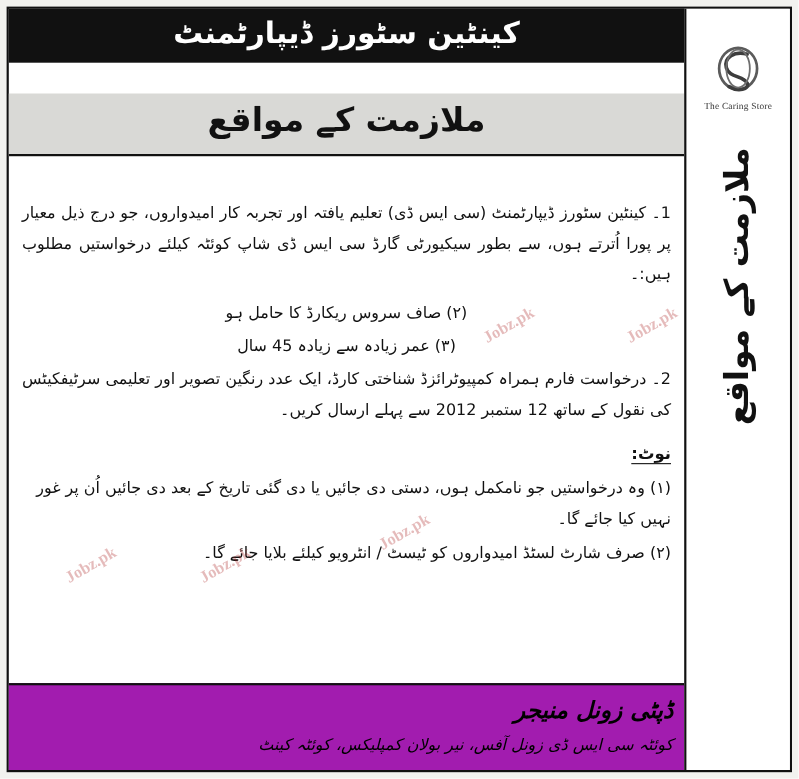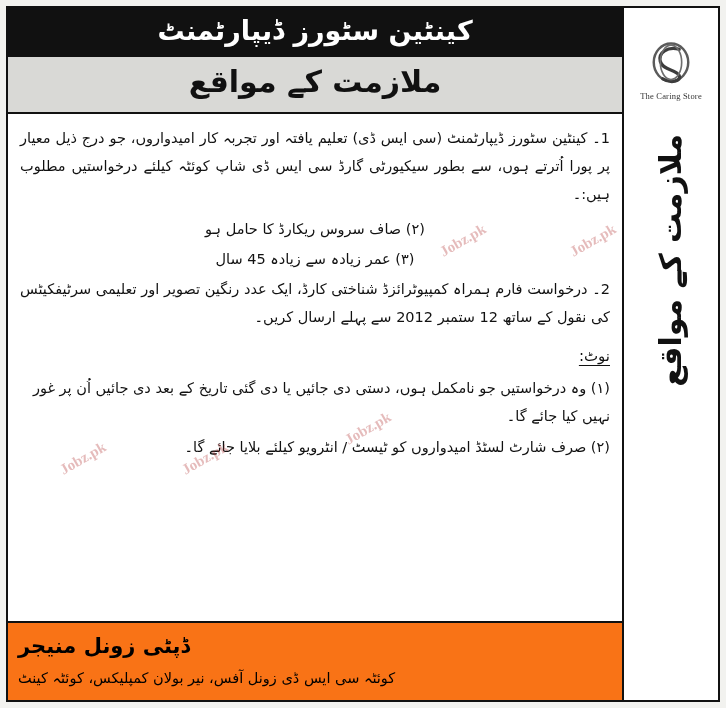--- a/index.html
+++ b/index.html
@@ -76,20 +76,21 @@
     letter-spacing:2px;
     direction:rtl;
     font-family:"DejaVu Sans","Liberation Sans",sans-serif;
   }
   
   .main{
     flex:1;
     display:flex;
     flex-direction:column;
     min-width:0;
+    gap:28px;
   }
   .title-bar{
     background:#111;
     color:#fff;
     text-align:center;
     padding:6px 10px 9px 10px;
     direction:rtl;
   }
   .title-bar .t1{
     font-size:27px;
@@ -136,35 +137,36 @@
     text-decoration:underline;
     text-underline-offset:4px;
   }
   .item{
     margin:2px 0;
     text-align:center;
   }
   .item.right{ text-align:right; }
   .note-label{
     margin:10px 0 2px 0;
-    font-weight:normal;
+    font-weight:bold;
     font-size:15px;
     text-decoration:underline;
     text-underline-offset:4px;
   }
   .note-item{
     margin:3px 0;
     text-align:right;
   }
   .footer{
     border-top:2px solid #111;
-    background:#f97316;
-    text-align:left;
+    background:#a21caf;
+    text-align:right;
     direction:rtl;
     padding:8px 10px 10px 10px;
+    font-style:italic;
   }
   .footer .fsig{
     font-size:21px;
     font-weight:bold;
     letter-spacing:1px;
     line-height:1.5;
   }
   .footer .faddr{
     font-size:14.5px;
     margin-top:6px;

